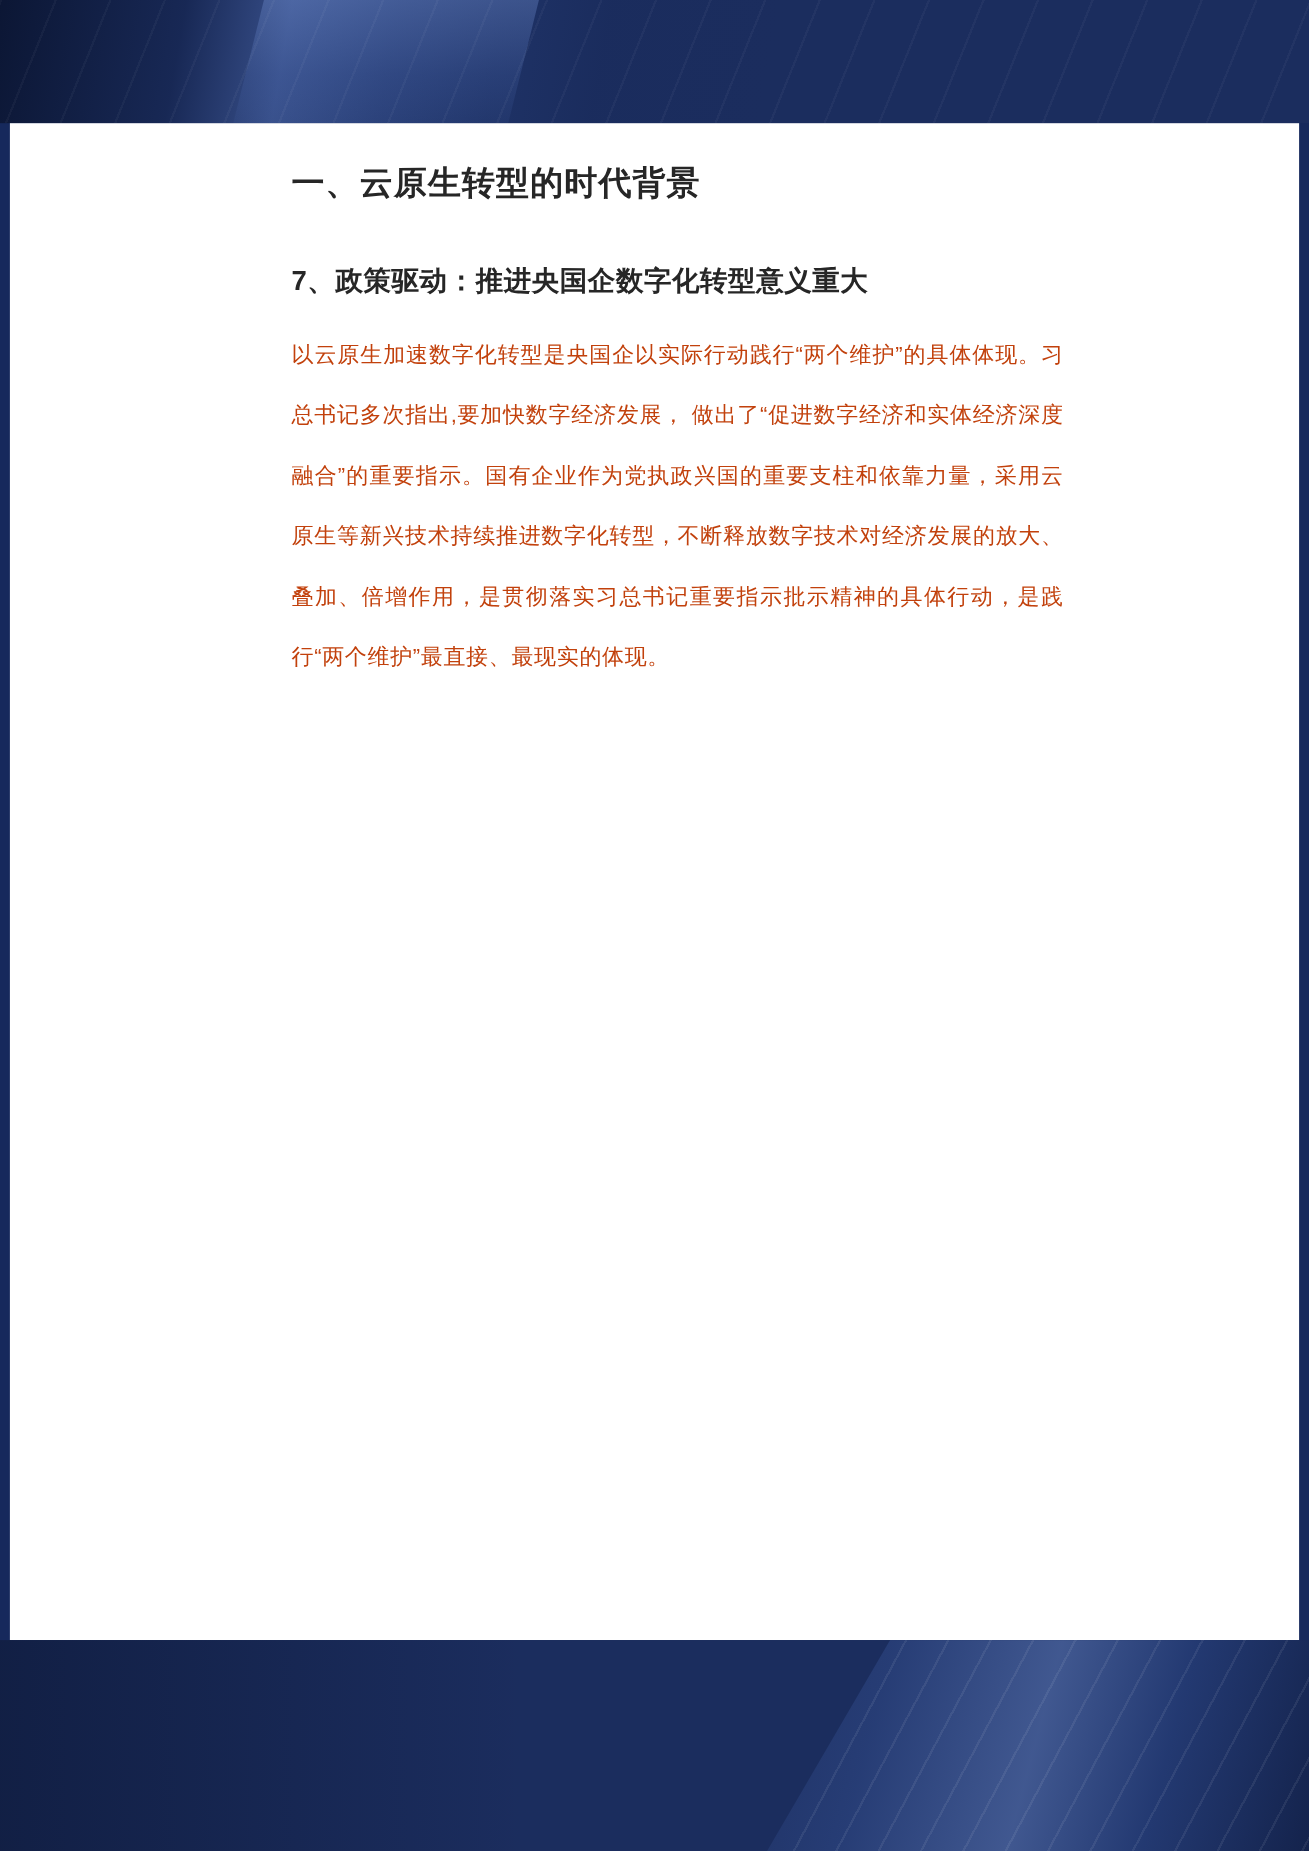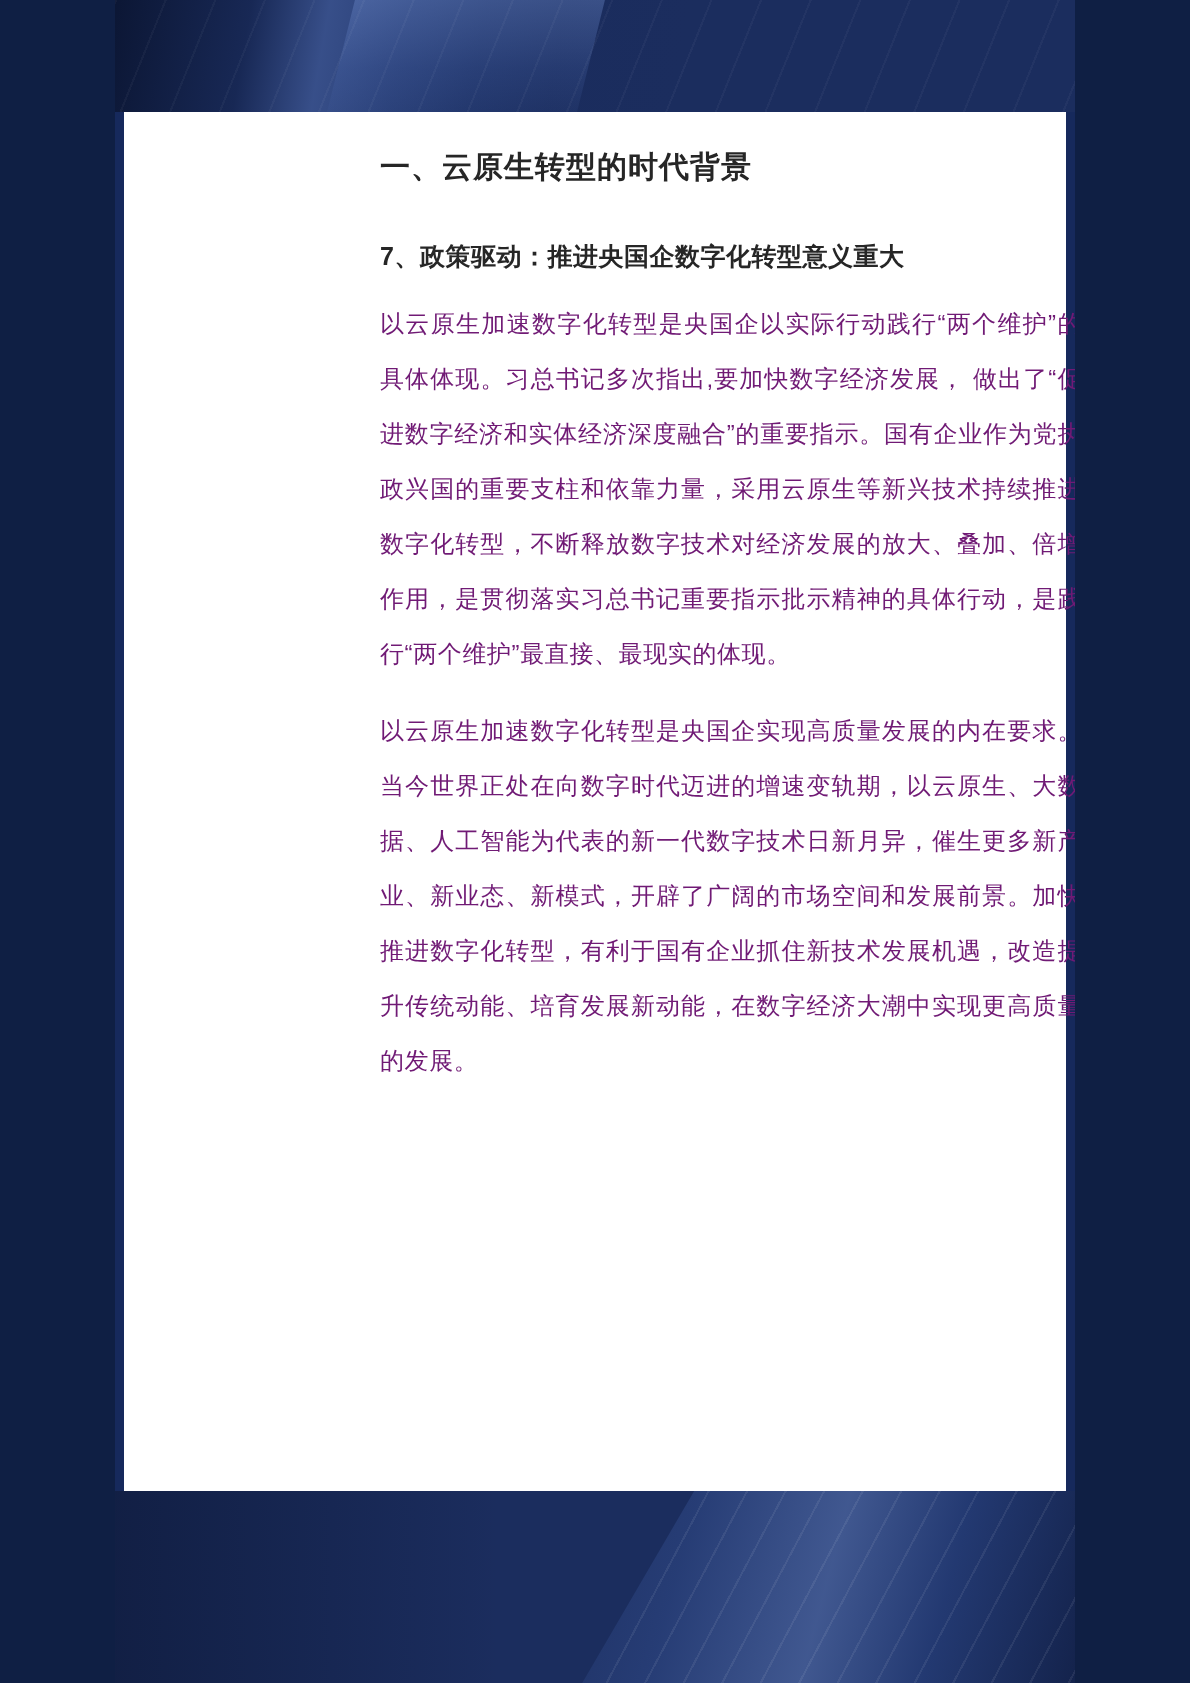--- a/index.html
+++ b/index.html
@@ -1,21 +1,21 @@
 <!DOCTYPE html>
 <html><head>
 <meta charset="utf-8">
 <style>
   * { margin: 0; padding: 0; box-sizing: border-box; }
   html, body { background: #0f1f44; }
   body { font-family: "Liberation Sans", "DejaVu Sans", sans-serif; }
 
   .canvas {
     position: relative;
-    width: 960px;
+    width: 1190px;
     height: 1683px;
     margin: 0 auto;
     background: #16295c;
     overflow: hidden;
   }
 
   
   .banner-top {
     position: absolute;
     top: 0; left: 0;
@@ -86,26 +86,26 @@
     line-height: 36px;
     font-weight: bold;
     color: #262626;
     letter-spacing: 0.5px;
   }
 
   .paragraphs { margin-top: 14px; }
 
   .para {
     margin-top: 22px;
-    font-size: 24px;
+    font-size: 20px;
     line-height: 55px;
     letter-spacing: 0.6px;
     text-align: justify;
     text-justify: inter-character;
-    color: #701a75;
+    color: #c2410c;
   }
 
   
   .banner-bottom {
     position: absolute;
     left: 0; bottom: 0;
     width: 100%;
     height: 192px;
     background: #1b2d5e;
     overflow: hidden;
@@ -153,21 +153,20 @@
 
   <div class="page">
     <div class="content">
 
       <div class="h1">一、云原生转型的时代背景</div>
 
       <div class="h2">7、政策驱动：推进央国企数字化转型意义重大</div>
 
       <div class="paragraphs">
         <p class="para">以云原生加速数字化转型是央国企以实际行动践行“两个维护”的具体体现。习总书记多次指出,要加快数字经济发展， 做出了“促进数字经济和实体经济深度融合”的重要指示。国有企业作为党执政兴国的重要支柱和依靠力量，采用云原生等新兴技术持续推进数字化转型，不断释放数字技术对经济发展的放大、叠加、倍增作用，是贯彻落实习总书记重要指示批示精神的具体行动，是践行“两个维护”最直接、最现实的体现。</p>
-        <p class="para">以云原生加速数字化转型是央国企实现高质量发展的内在要求。当今世界正处在向数字时代迈进的增速变轨期，以云原生、大数据、人工智能为代表的新一代数字技术日新月异，催生更多新产业、新业态、新模式，开辟了广阔的市场空间和发展前景。加快推进数字化转型，有利于国有企业抓住新技术发展机遇，改造提升传统动能、培育发展新动能，在数字经济大潮中实现更高质量的发展。</p>
       </div>
 
     </div>
   </div>
 
   <div class="banner-bottom">
     <div class="shade-left"></div>
     <div class="building"></div>
     <div class="building-lines"></div>
   </div>

